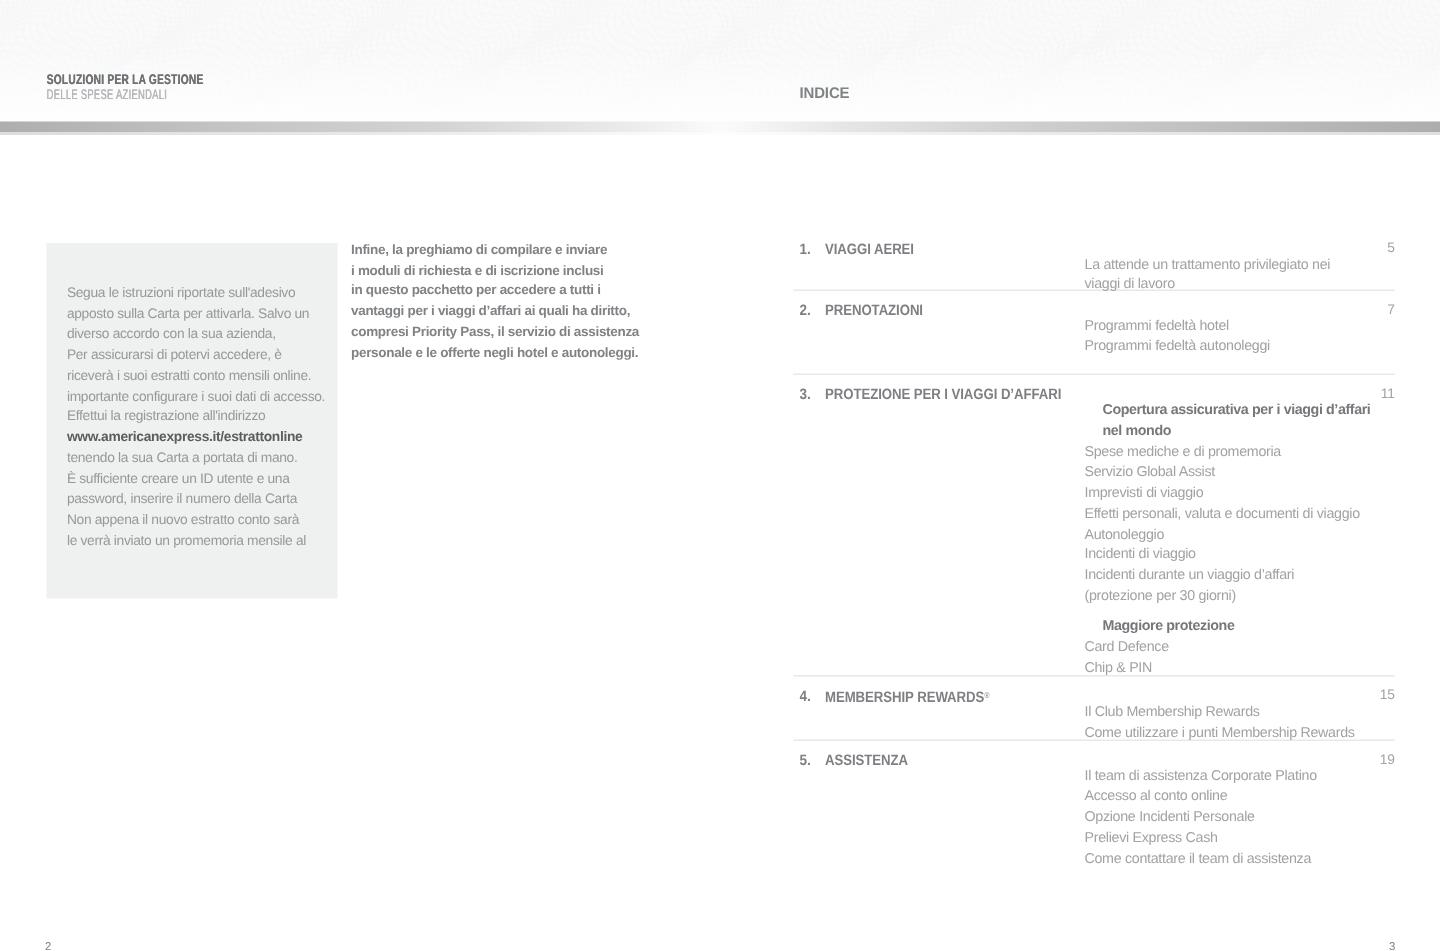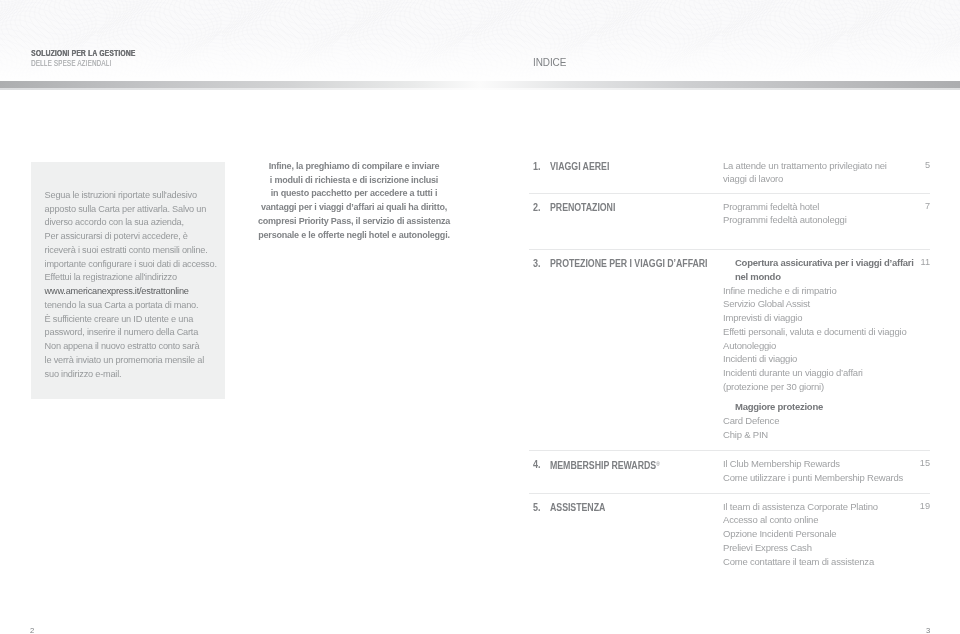--- a/index.html
+++ b/index.html
@@ -15,56 +15,56 @@
           background:#fafafb;overflow:hidden;}
   .header .texture{position:absolute;left:0;top:0;}
   .hdr-title{position:absolute;left:31px;top:48.8px;font-weight:bold;
              font-size:9.2px;letter-spacing:.25px;color:#6f7174;line-height:9.2px;
              text-shadow:.35px 0 0 #6f7174;
              transform:scaleX(.735) translateZ(0);transform-origin:left top;white-space:nowrap;}
   .hdr-sub{position:absolute;left:31px;top:58.6px;font-size:9.2px;
            letter-spacing:.3px;color:#b3b5b7;line-height:9.2px;
            text-shadow:.35px 0 0 #b3b5b7;
            transform:scaleX(.68) translateZ(0);transform-origin:left top;white-space:nowrap;}
-  .indice{position:absolute;left:533px;top:57.6px;font-weight:normal;
+  .indice{position:absolute;left:533px;top:57.6px;font-weight:bold;
           font-size:10.3px;line-height:10.3px;color:#7f8285;letter-spacing:-.1px;
           transform:scaleX(.97) translateZ(0);transform-origin:left top;}
   .band{position:absolute;left:0;top:80.7px;width:960px;height:7.2px;
         background:linear-gradient(90deg,#adaeb0 0%,#b4b5b7 5%,#c2c3c5 15%,
                    #d2d3d4 30%,#e9eaea 43%,#fbfbfb 50%,#e4e5e6 59%,#cdced0 72%,
                    #bcbdbf 86%,#b0b1b3 96%,#acadaf 100%);}
   .band-b{position:absolute;left:0;top:87.9px;width:960px;height:2.4px;
         background:linear-gradient(90deg,#dcdddf 0%,#e7e8e9 25%,#fdfdfd 50%,
                    #e9eaeb 72%,#dedfe0 100%);}
 
   
   .greybox{position:absolute;left:31px;top:162px;width:194px;height:237px;
            background:#eff0f0;}
   .leftcol{position:absolute;left:44.6px;top:189px;width:200px;
            font-size:9.2px;letter-spacing:-.21px;line-height:13.73px;color:#96999b;}
   .leftcol .ln{white-space:nowrap;}
-  .leftcol .lnk{color:#5a5c5e;font-weight:normal;letter-spacing:-.21px;}
+  .leftcol .lnk{color:#5a5c5e;font-weight:bold;letter-spacing:-.21px;}
 
   
   .midcol{position:absolute;left:234px;top:159.9px;width:240px;
           font-size:9px;letter-spacing:-.205px;line-height:13.74px;
           color:#808386;font-weight:bold;}
-  .midcol .ln{white-space:nowrap;text-align:center;}
+  .midcol .ln{white-space:nowrap;}
 
   
   .toc{position:absolute;left:529px;top:0;width:401px;}
   .toc-entry{position:absolute;left:0;width:401px;}
   .toc-rule{position:absolute;left:0;height:1px;background:#e7e8e9;width:401px;}
   .toc-num{position:absolute;left:4px;top:1px;font-weight:bold;font-size:10px;
            color:#7d7f82;line-height:13.75px;
            transform:scaleX(.9) translateZ(0);transform-origin:left top;}
   .toc-title{position:absolute;left:21px;top:1px;font-weight:bold;font-size:10px;
              letter-spacing:-.05px;color:#7d7f82;white-space:nowrap;line-height:13.75px;
              transform:scaleX(.88) translateZ(0);transform-origin:left top;}
-  .toc-desc{position:absolute;left:194px;top:0;width:210px;font-size:9.5px;
+  .toc-desc{position:absolute;left:194px;top:11px;width:210px;font-size:9.5px;
             letter-spacing:-.20px;line-height:13.75px;color:#a0a2a4;white-space:nowrap;}
   .toc-desc .b{font-weight:bold;color:#75777a;letter-spacing:-.26px;margin-left:12px;}
   .reg{font-size:5.6px;vertical-align:3px;letter-spacing:0;font-weight:normal;}
   .toc-desc .sp{height:6.5px;line-height:6.5px;font-size:0;}
   .toc-page{position:absolute;left:385px;top:0;font-size:9.2px;color:#a0a2a4;
             line-height:13.75px;width:16px;text-align:right;}
 
   
   .pg-left{position:absolute;left:30px;top:626.6px;font-size:7.6px;
            line-height:7.3px;color:#7b7e80;}
@@ -109,21 +109,20 @@
       <div class="ln">Per assicurarsi di potervi accedere, è</div>
       <div class="ln">riceverà i suoi estratti conto mensili online.</div>
       <div class="ln">importante configurare i suoi dati di accesso.</div>
       <div class="ln">Effettui la registrazione all'indirizzo</div>
       <div class="ln lnk">www.americanexpress.it/estrattonline</div>
       <div class="ln">tenendo la sua Carta a portata di mano.</div>
       <div class="ln">È sufficiente creare un ID utente e una</div>
       <div class="ln">password, inserire il numero della Carta</div>
       <div class="ln">Non appena il nuovo estratto conto sarà</div>
       <div class="ln">le verrà inviato un promemoria mensile al</div>
-      <div class="ln">suo indirizzo e-mail.</div>
     </div>
 
   <div class="midcol">
       <div class="ln">Infine, la preghiamo di compilare e inviare</div>
       <div class="ln">i moduli di richiesta e di iscrizione inclusi</div>
       <div class="ln">in questo pacchetto per accedere a tutti i</div>
       <div class="ln">vantaggi per i viaggi d’affari ai quali ha diritto,</div>
       <div class="ln">compresi Priority Pass, il servizio di assistenza</div>
       <div class="ln">personale e le offerte negli hotel e autonoleggi.</div>
     </div>
@@ -150,21 +149,21 @@
           <div>Programmi fedeltà autonoleggi</div>
         </div>
         <div class="toc-page">7</div>
       </div>
       <div class="toc-entry" style="top: 256.2px;">
         <div class="toc-num">3.</div>
         <div class="toc-title">PROTEZIONE PER I VIAGGI D’AFFARI</div>
         <div class="toc-desc">
           <div class="b">Copertura assicurativa per i viaggi d’affari</div>
           <div class="b">nel mondo</div>
-          <div>Infine mediche e di rimpatrio</div>
+          <div>Spese mediche e di promemoria</div>
           <div>Servizio Global Assist</div>
           <div>Imprevisti di viaggio</div>
           <div>Effetti personali, valuta e documenti di viaggio</div>
           <div>Autonoleggio</div>
           <div>Incidenti di viaggio</div>
           <div>Incidenti durante un viaggio d’affari</div>
           <div>(protezione per 30 giorni)</div>
           <div class="sp" style="height: 6.6px;"></div>
           <div class="b">Maggiore protezione</div>
           <div>Card Defence</div>

